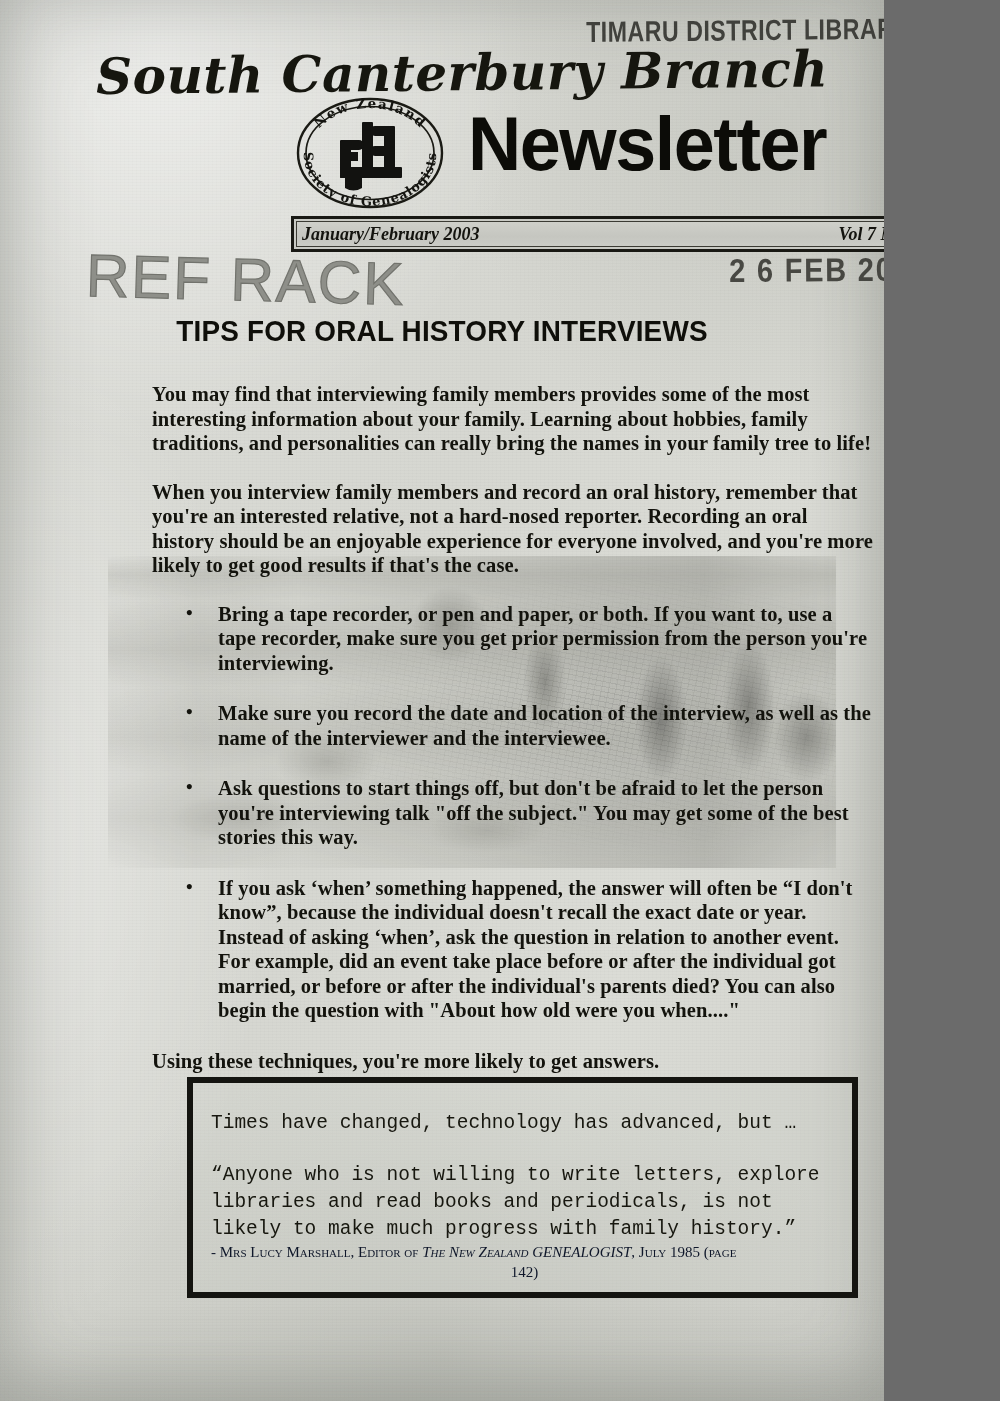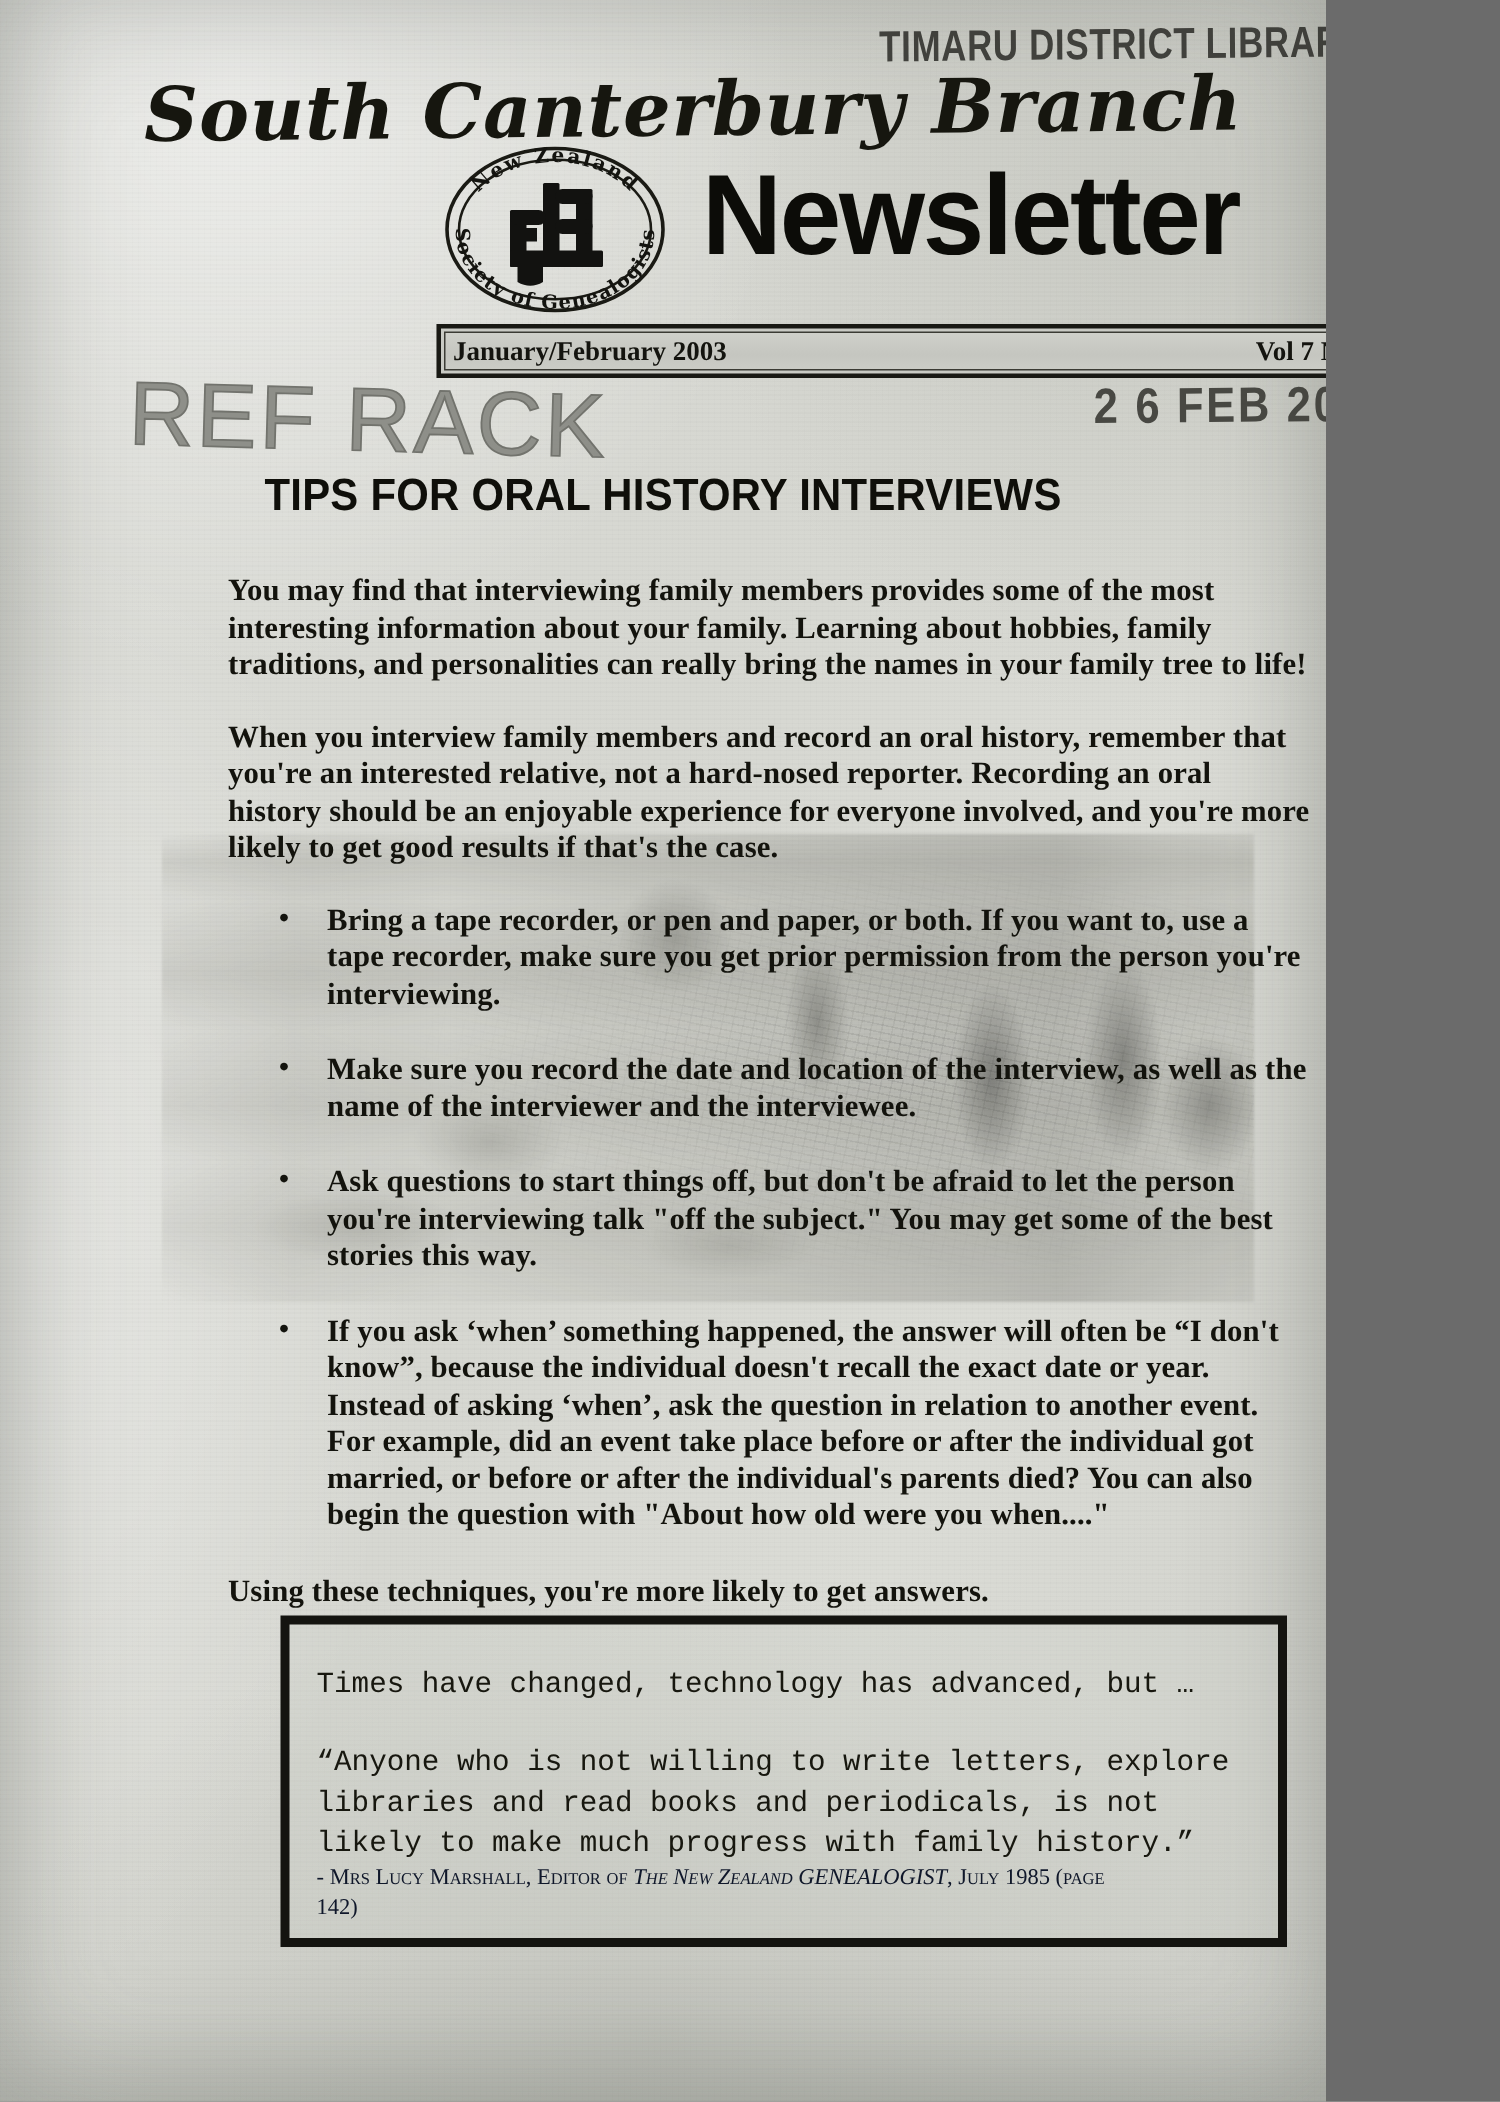--- a/index.html
+++ b/index.html
@@ -148,20 +148,21 @@
   
   .issue-bar {
     position: absolute;
     left: 291px;
     top: 216px;
     width: 640px;
     height: 36px;
     border: 3px solid #191914;
     background: #c9cac4;
     box-sizing: border-box;
+    font-style: italic;
   }
   .issue-bar-inner {
     position: absolute;
     inset: 2px;
     border: 1px solid #3b3b34;
     box-sizing: border-box;
     background: linear-gradient(180deg, #cfd0ca 0%, #c5c6c0 60%, #cbccc6 100%);
   }
   .issue-date {
     position: absolute;
@@ -320,21 +321,21 @@
   .quote-attrib .it {
     font-style: italic;
     font-variant: small-caps;
   }
   .quote-attrib .attrib-line {
     display: block;
     text-align: left;
   }
   .quote-attrib .attrib-tail {
     display: block;
-    text-align: left;
+    text-align: center;
   }
 </style>
 </head>
 <body>
 
 <div class="page">
 
   <div class="paper-tint"></div>
   <div class="ghost"></div>
   <div class="ghost-grain"></div>

